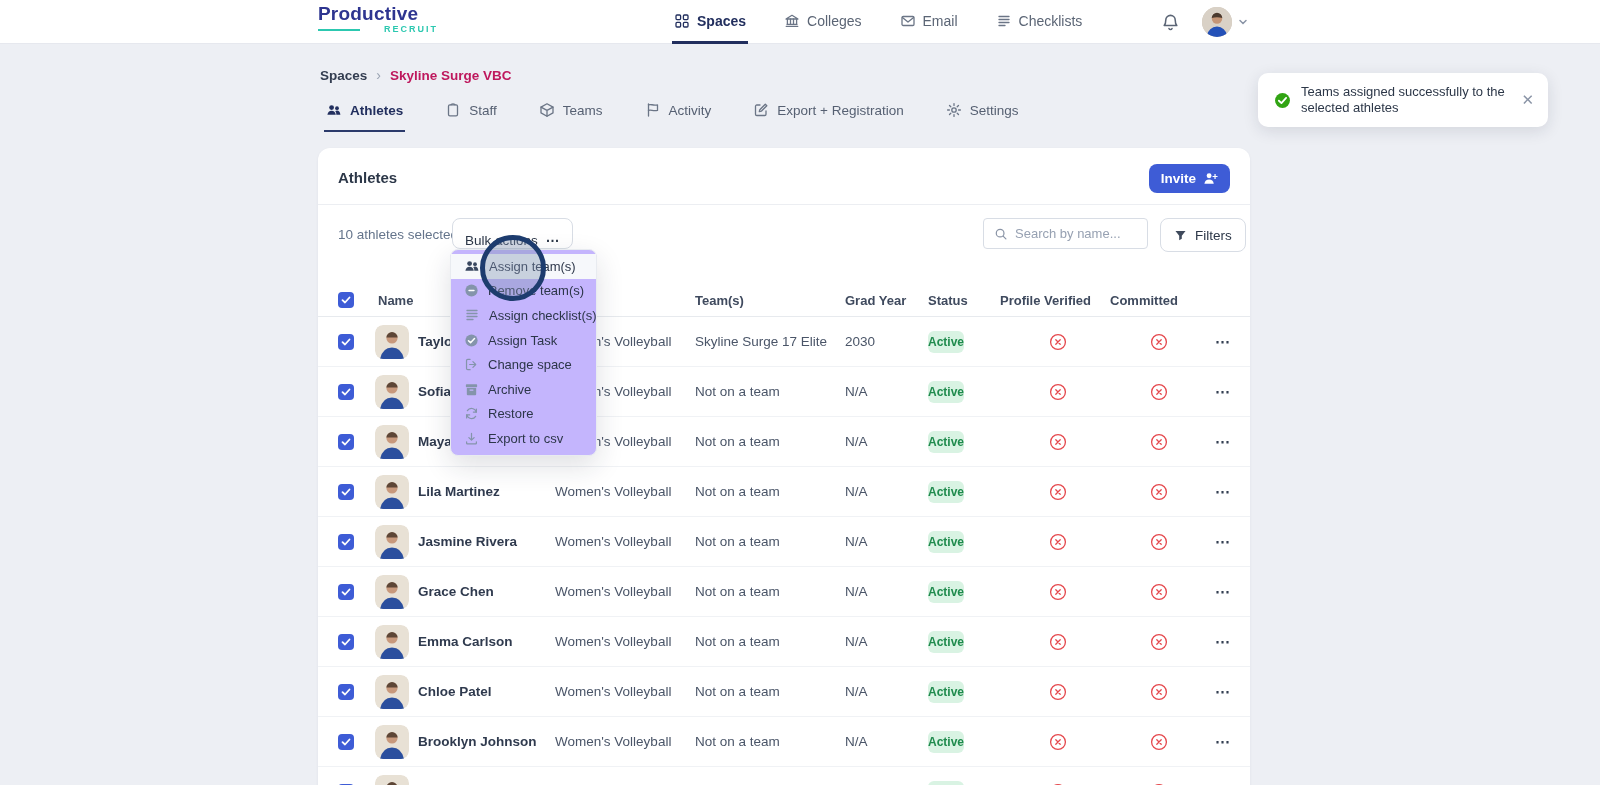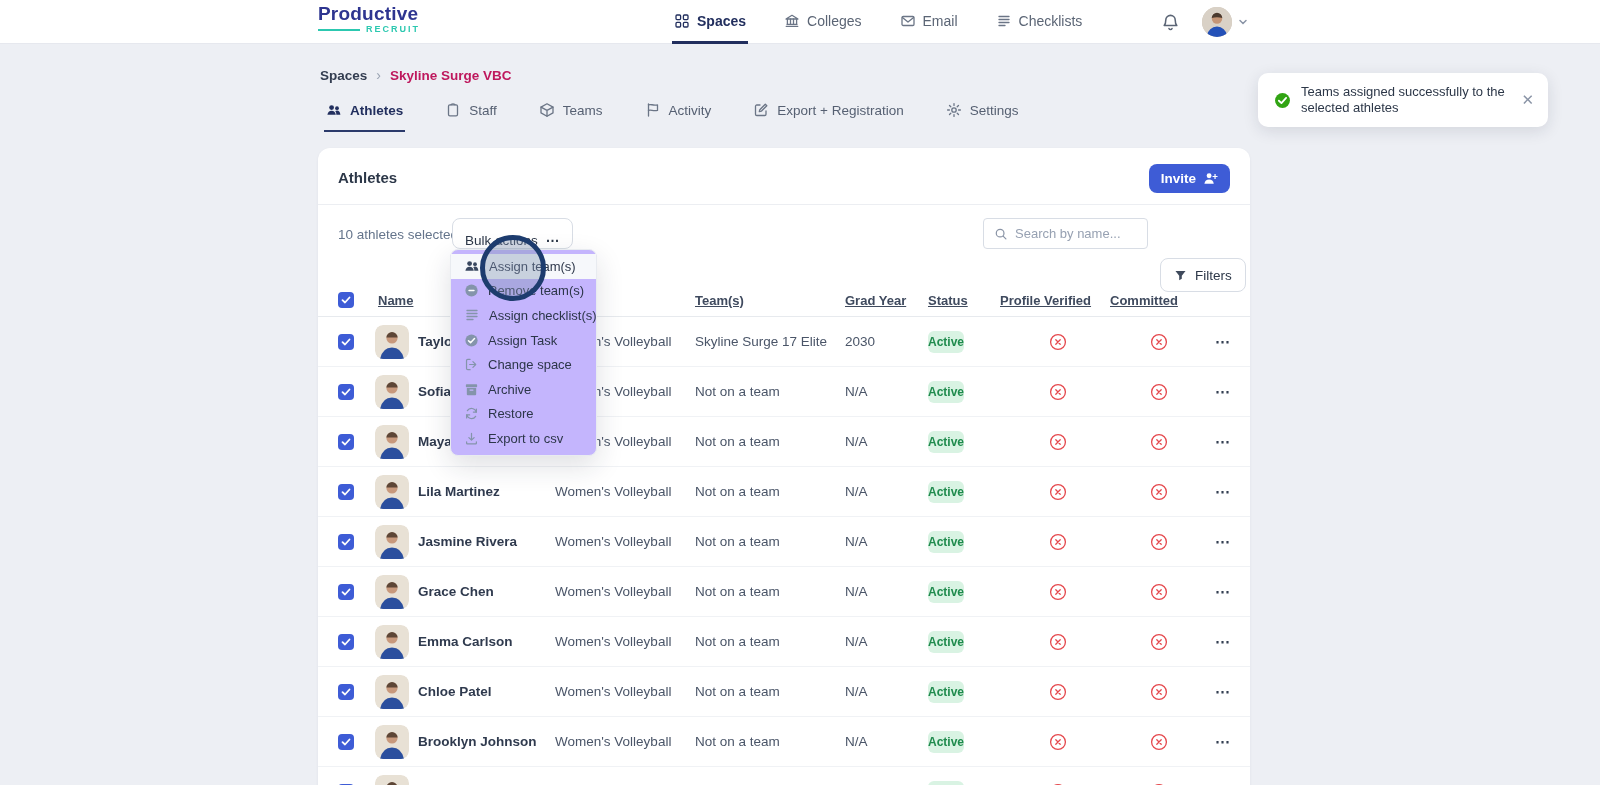--- a/index.html
+++ b/index.html
@@ -12,21 +12,21 @@
   .ico svg { display:block; }
 
   
   .topbar {
     position:absolute; left:0; top:0; width:1600px; height:44px;
     background:#fff; border-bottom:1px solid #e6e8ee;
     display:flex; align-items:center;
   }
   .brand { position:absolute; left:318px; top:4px; line-height:1; }
   .brand-name { font-size:19px; font-weight:bold; color:#2e3590; letter-spacing:.2px; }
-  .brand-sub { display:flex; align-items:center; gap:6px; margin-top:2px; }
+  .brand-sub { display:flex; align-items:center; gap:24px; margin-top:2px; }
   .brand-line { width:42px; height:2px; background:#2cc8b0; }
   .brand-sub-text { font-size:9px; font-weight:bold; letter-spacing:2px; color:#2cc8b0; }
   .mainnav { position:absolute; left:672px; top:0; height:44px; display:flex; gap:34px; }
   .nav-item { display:flex; align-items:center; gap:7px; height:44px; color:#5b6575; font-size:14px; cursor:pointer; border-bottom:3px solid transparent; padding:0 2px; }
   .nav-item.active { color:#222f5e; font-weight:bold; border-bottom-color:#222f5e; }
   .nav-item.active svg { stroke:#222f5e; }
   .topbar-right { position:absolute; right:352px; top:0; height:44px; display:flex; align-items:center; gap:22px; }
   .avatar-wrap { display:flex; align-items:center; gap:6px; }
   .avatar-circle { width:30px; height:30px; border-radius:50%; overflow:hidden; background:#cfc6ba; }
 
@@ -51,25 +51,25 @@
   .toolbar { position:relative; height:62px; }
   .selected-text { position:absolute; left:20px; top:22px; color:#64748b; }
   .bulk-btn { position:absolute; left:134px; top:13px; height:31px; padding:0 12px; display:flex; align-items:flex-end; gap:8px;
     background:#fff; border:1px solid #d8dde5; border-radius:8px; font-size:13.5px; color:#2c3748; cursor:pointer; }
   .bulk-dots { font-weight:bold; letter-spacing:1px; color:#2c3748; }
   .search-box { position:absolute; left:665px; top:13px; width:165px; height:31px; border:1px solid #d8dde5; border-radius:4px;
     display:flex; align-items:center; gap:7px; padding:0 10px; background:#fff; }
   .search-box input { border:none; outline:none; width:120px; font-size:13px; font-family:"Liberation Sans",sans-serif; color:#333; background:transparent; }
   .search-box input::placeholder { color:#97a1b2; }
   .filters-btn { position:absolute; left:842px; top:13px; height:31px; padding:16px 13px; display:flex; align-items:center; gap:8px;
-    background:#fff; border:1px solid #d8dde5; border-radius:8px; font-size:13.5px; color:#2c3748; cursor:pointer;margin-top:40px; }
+    background:#fff; border:1px solid #d8dde5; border-radius:8px; font-size:13.5px; color:#2c3748; cursor:pointer; }
 
   
   .tgrid { display:grid; grid-template-columns:37px 40px 140px 140px 150px 83px 72px 110px 93px 1fr; align-items:center; padding:0 20px; }
-  .thead { height:33px; margin-top:17px; border-bottom:1px solid #e7eaee; font-size:13px; font-weight:bold; color:#3f4a5e;text-decoration:underline; }
+  .thead { height:33px; margin-top:17px; border-bottom:1px solid #e7eaee; font-size:13px; font-weight:bold; color:#3f4a5e; }
   .thead .hname { grid-column:2 / 4; padding-left:3px; }
   .trow { height:50px; border-bottom:1px solid #f0f2f5; }
   .cb { width:16px; height:16px; border-radius:4px; background:#3e5cd6; display:flex; align-items:center; justify-content:center; cursor:pointer; }
   .avatar { width:34px; height:34px; border-radius:8px; overflow:hidden; }
   .cell-name { font-weight:bold; color:#2f3a4e; padding-left:3px; white-space:nowrap; overflow:hidden; }
   .cell-dim { color:#4a5568; white-space:nowrap; }
   .badge { display:inline-block; width:max-content; background:#d9f3e3; color:#1f8b4d; font-size:12px; font-weight:bold; padding:4px 0; border-radius:6px; }
   .xcell { padding-left:5px; }
   .row-menu { color:#333f52; font-weight:bold; letter-spacing:1.5px; font-size:15px; cursor:pointer; justify-self:start; padding-left:12px; }
 

